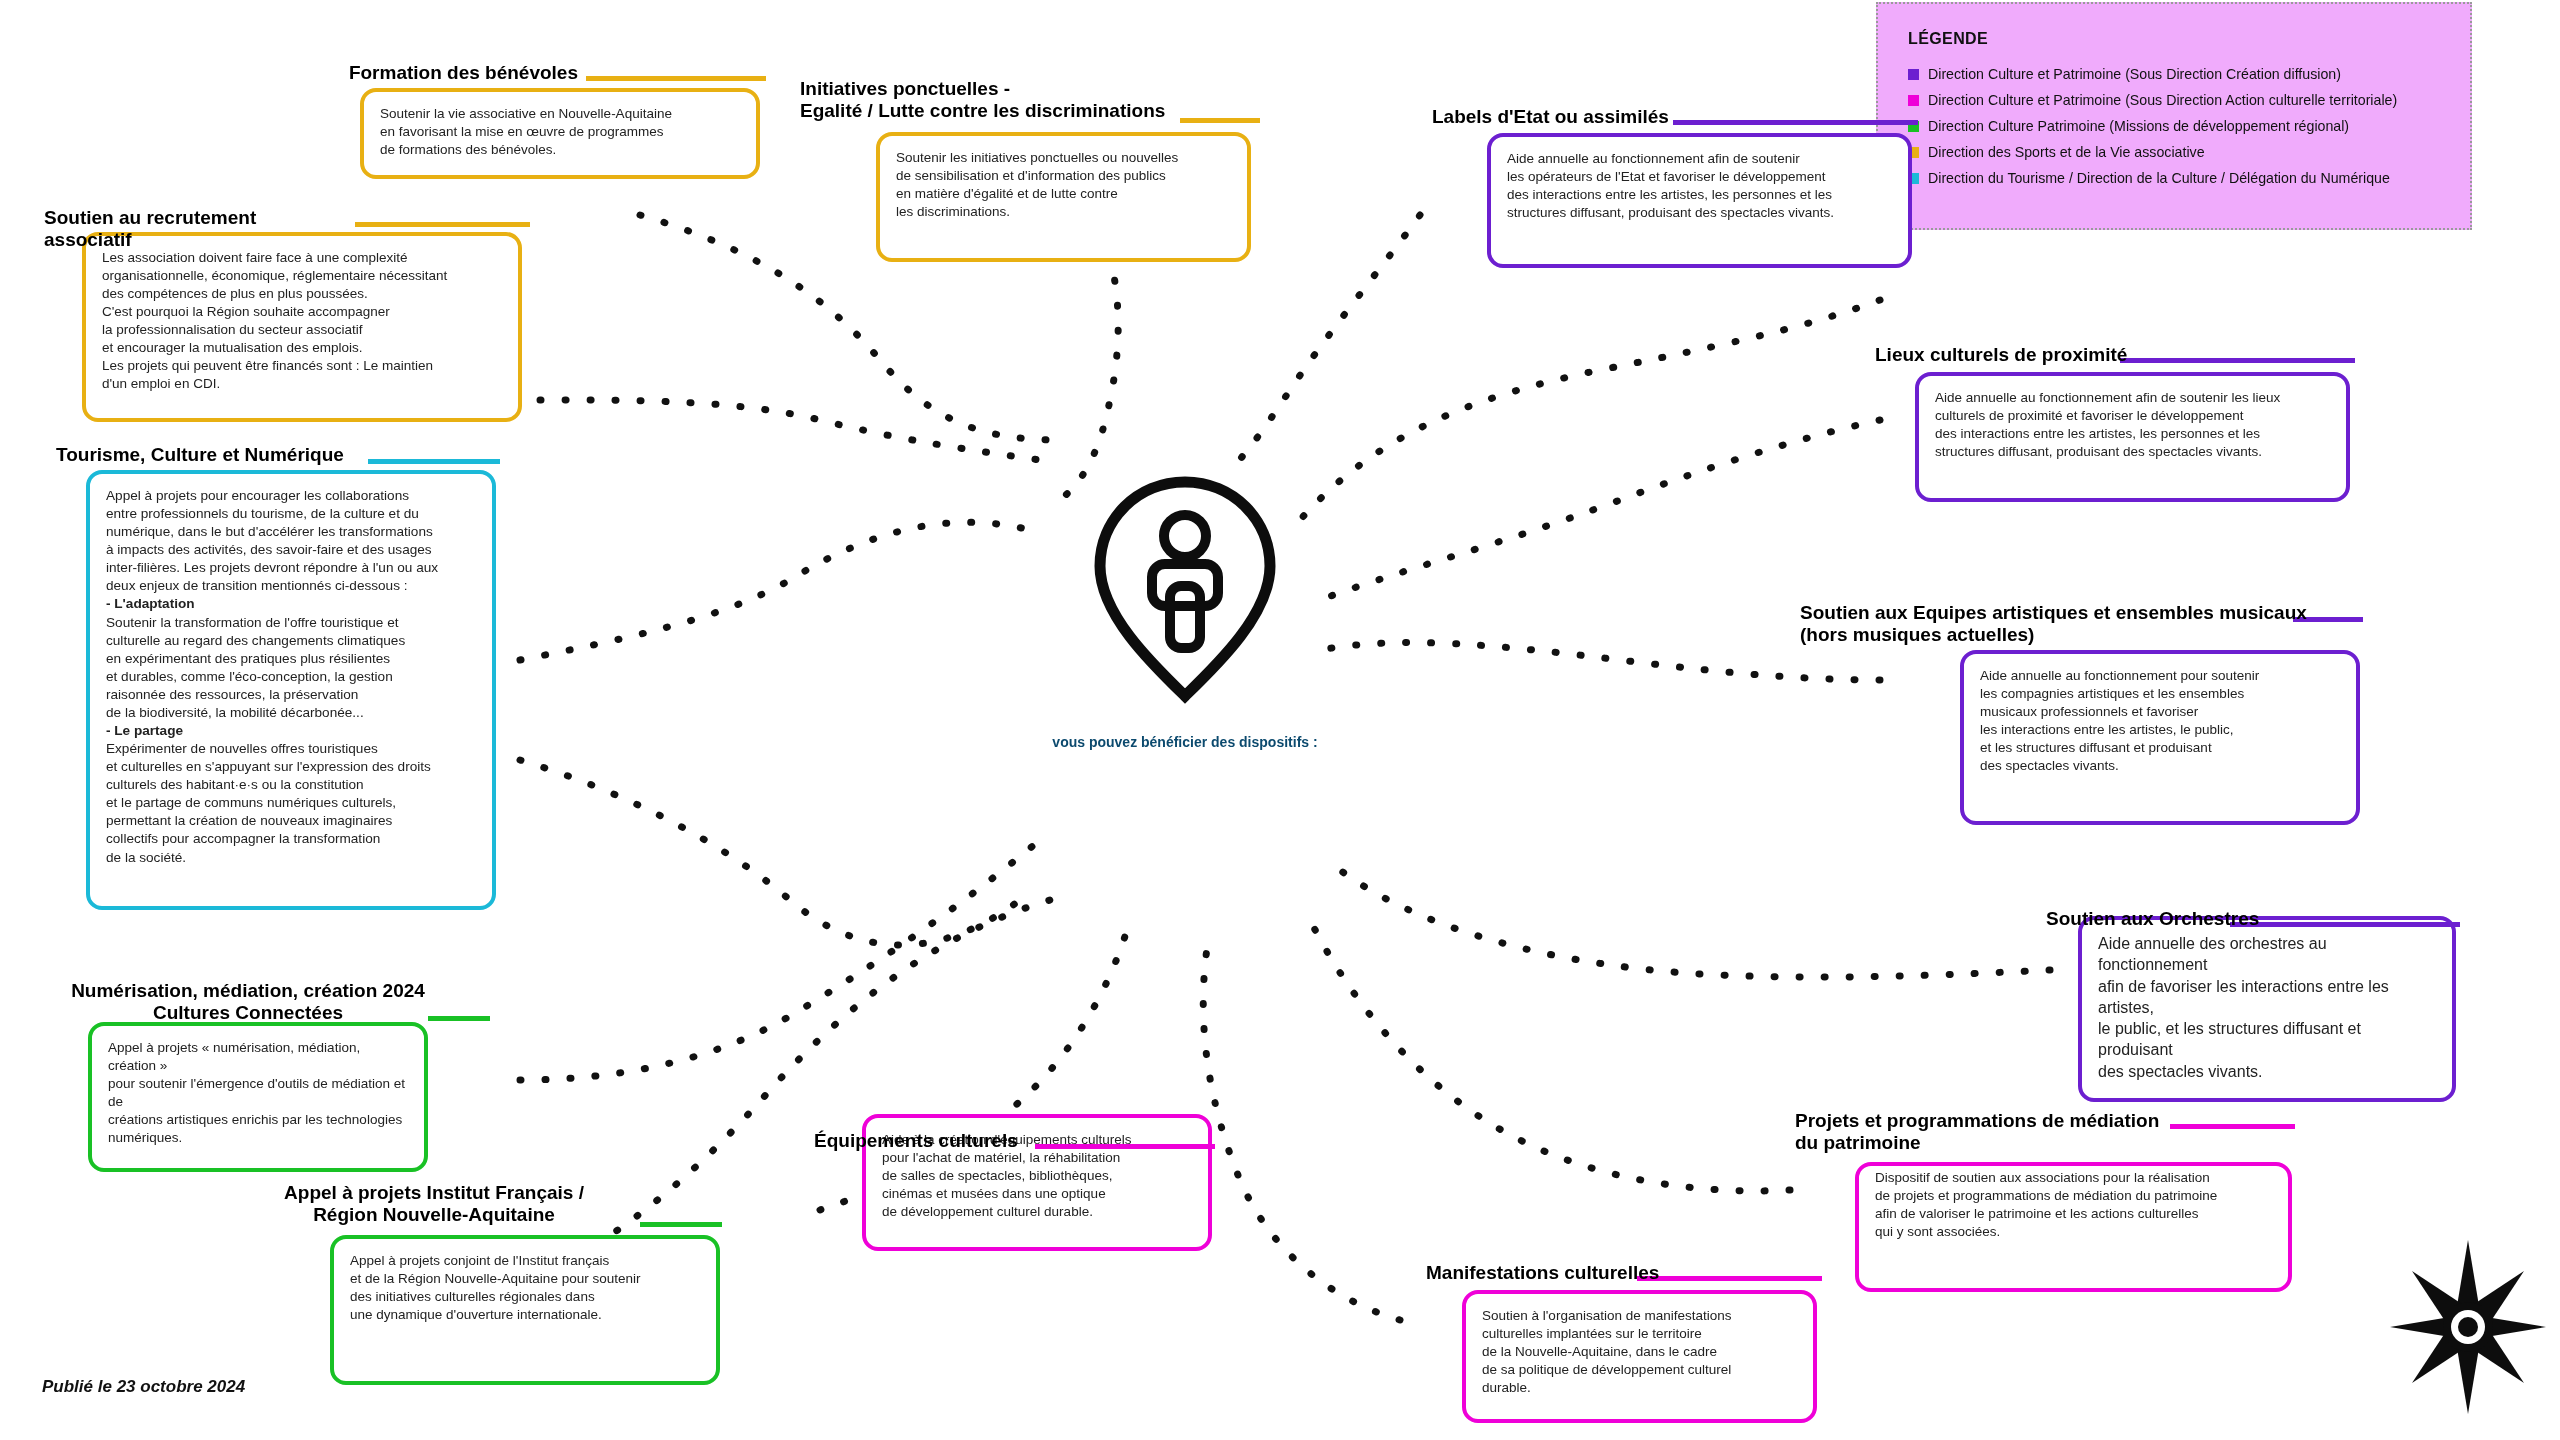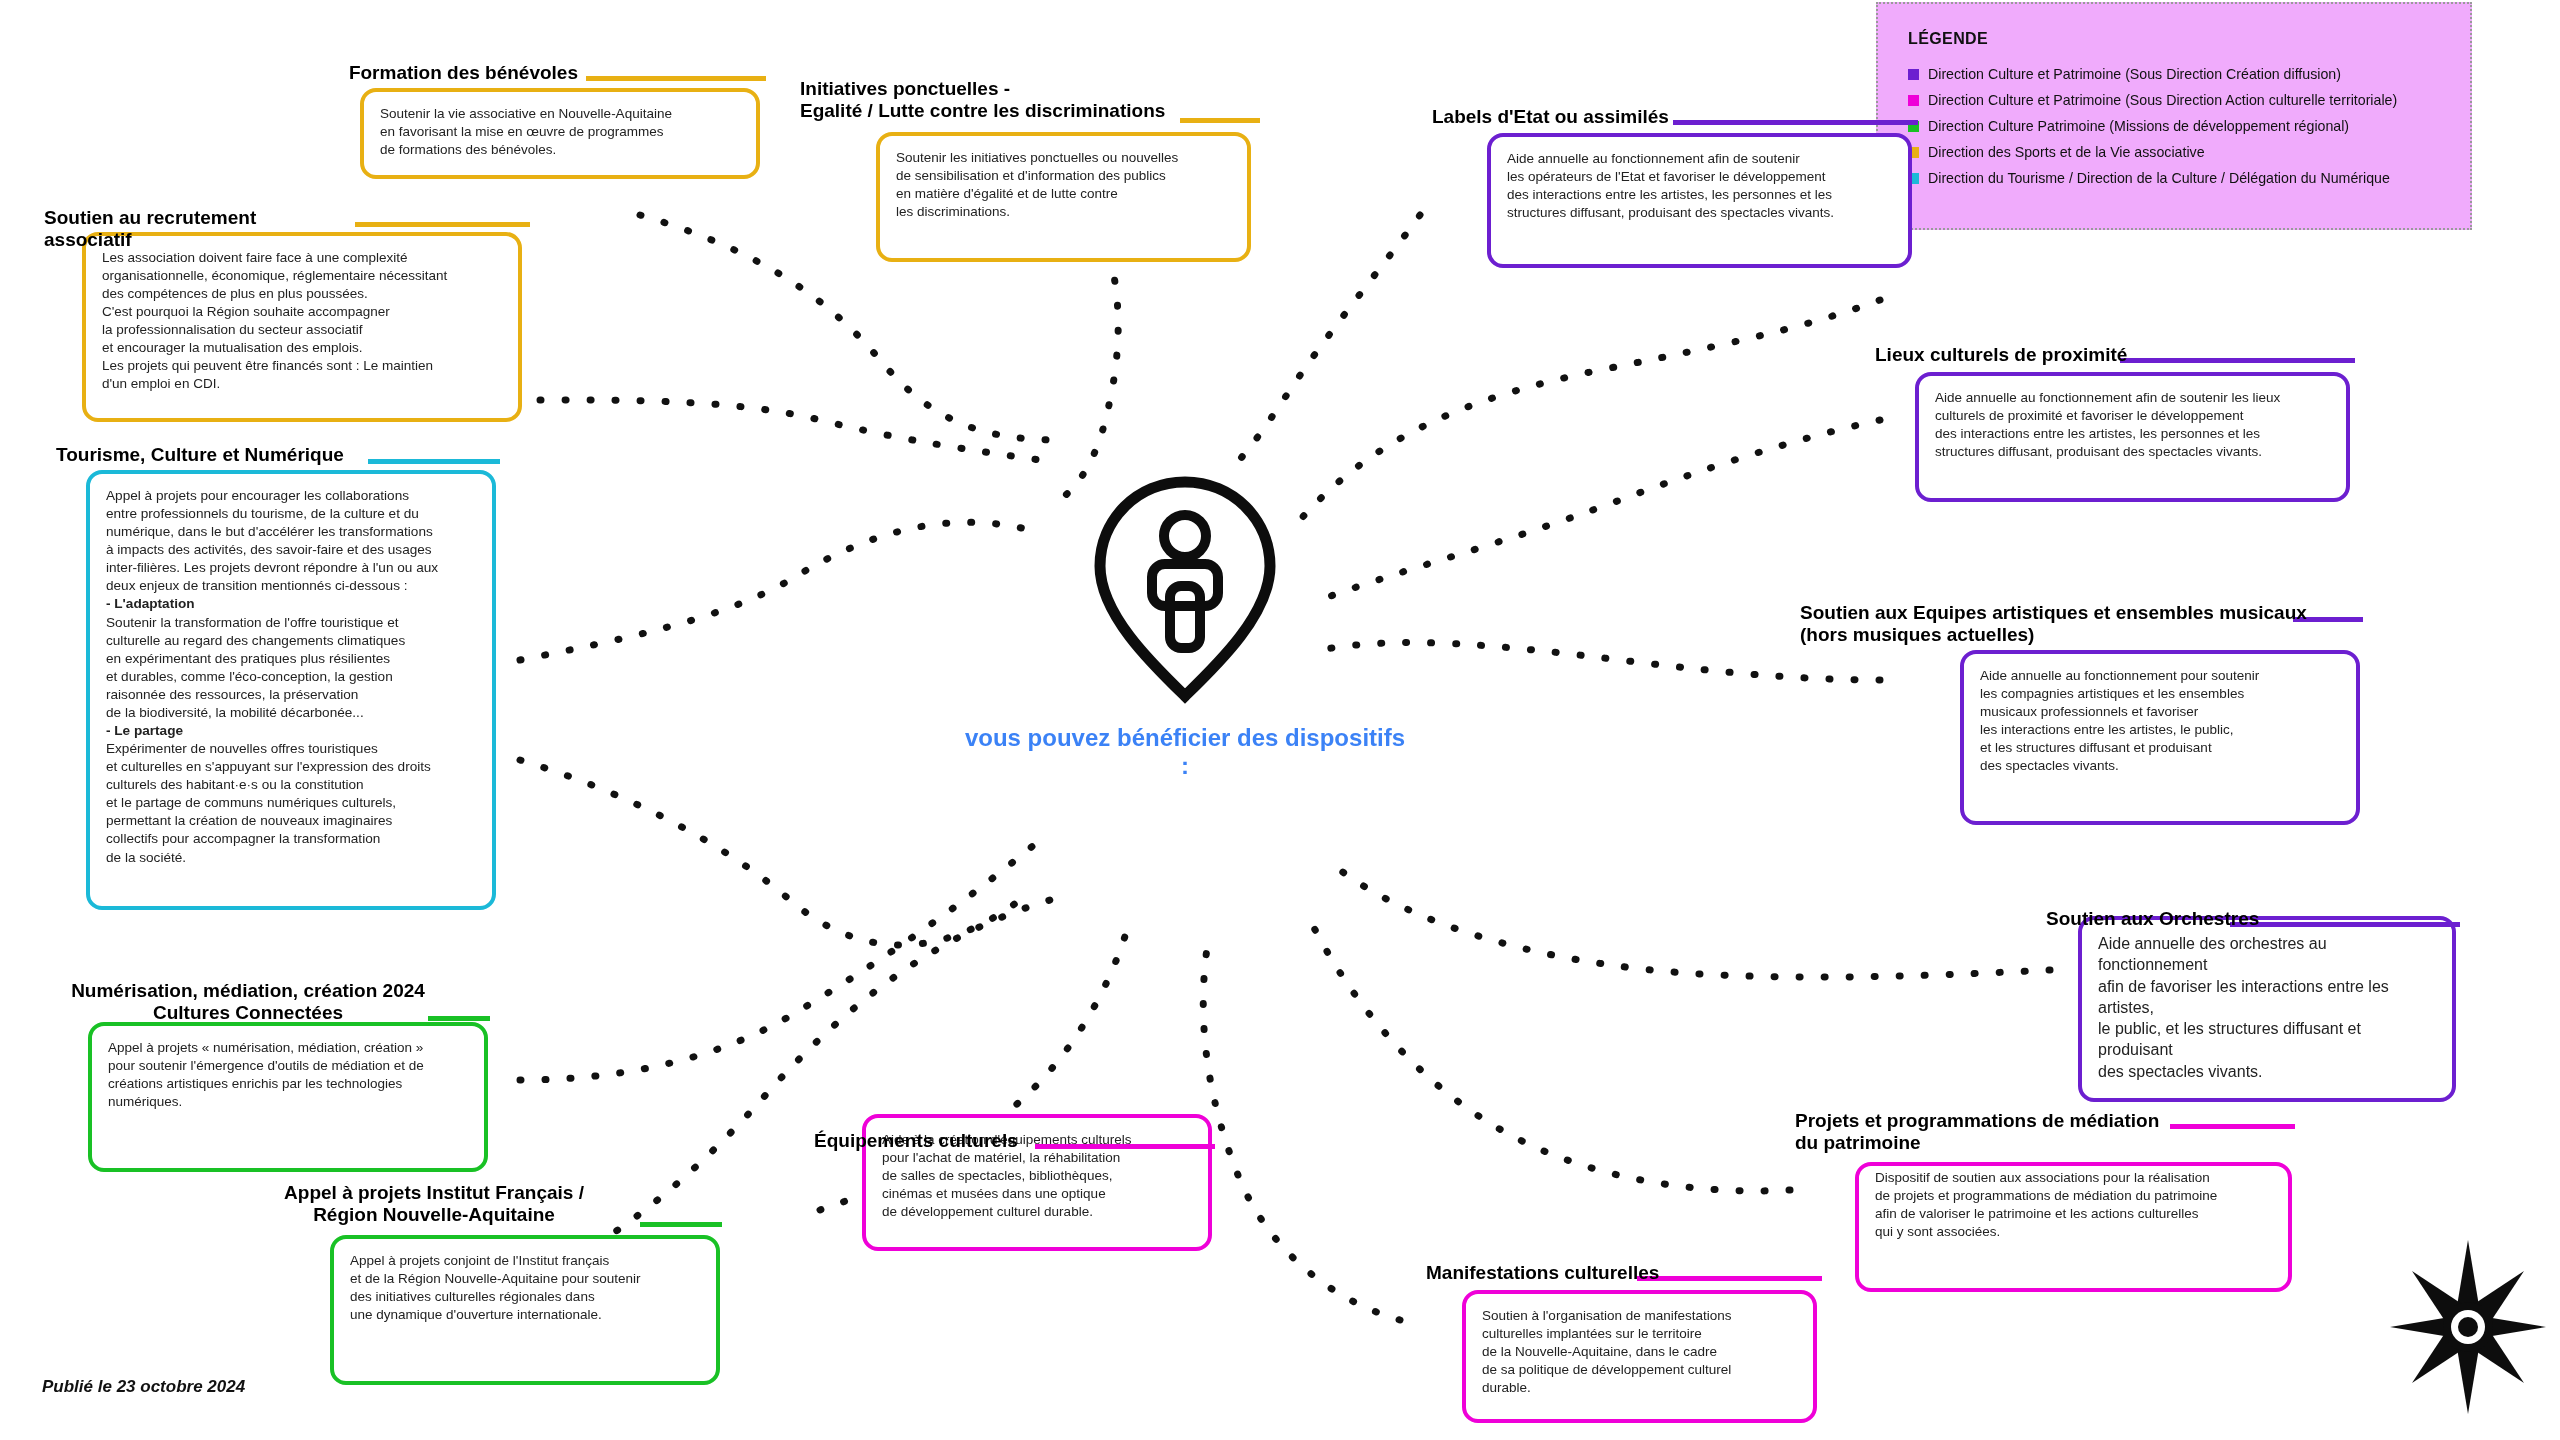--- a/index.html
+++ b/index.html
@@ -46,21 +46,21 @@
 
   
   #center-pin{position:absolute;left:1090px;top:474px;width:190px;height:230px;}
   #center-caption{
     position:absolute;left:960px;top:714px;width:450px;text-align:center;
   }
   #center-caption .l1{
     color:#c8102e;font-weight:bold;font-size:25px;line-height:1.22;letter-spacing:.2px;
   }
   #center-caption .l2{
-    color:#3b82f6;font-weight:bold;font-size:24px;margin-top:10px;
+    color:#0c4a6e;font-weight:bold;font-size:14px;margin-top:20px;
   }
 
   
   #legend{
     position:absolute;left:1876px;top:2px;width:596px;height:228px;
     border:2px dotted #9a9a9a;box-sizing:border-box;background:#f0abfc;
     padding:26px 0 0 30px;
   }
   #legend .lg-title{font-weight:bold;font-size:16px;letter-spacing:.4px;color:#111;}
   #legend ul{list-style:none;margin:18px 0 0 0;padding:0;}
@@ -205,21 +205,21 @@
         <span class="ln">et le partage de communs numériques culturels,</span>
         <span class="ln">permettant la création de nouveaux imaginaires</span>
         <span class="ln">collectifs pour accompagner la transformation</span>
         <span class="ln">de la société.</span>
       </div>
     </div>
     <div class="card t-center">
       <div class="title" style="position: absolute; left: 58px; top: 980px; width: 380px; font-size: 19px; text-align: center;">Numérisation, médiation, création 2024
 Cultures Connectées</div>
       <div class="tline" style="left: 428px; top: 1016px; width: 62px; border-color: rgb(25, 193, 37);"></div>
-      <div class="body" style="position: absolute; left: 88px; top: 1022px; width: 400px; min-height: 150px; border-color: rgb(25, 193, 37); font-size: 13.5px; padding: 13px 14px 16px 16px;">
+      <div class="body" style="position: absolute; left: 88px; top: 1022px; width: 340px; min-height: 150px; border-color: rgb(25, 193, 37); font-size: 13.5px; padding: 13px 14px 16px 16px;">
         <span class="ln">Appel à projets « numérisation, médiation, création »</span>
         <span class="ln">pour soutenir l'émergence d'outils de médiation et de</span>
         <span class="ln">créations artistiques enrichis par les technologies</span>
         <span class="ln">numériques.</span>
       </div>
     </div>
     <div class="card t-center">
       <div class="title" style="position: absolute; left: 244px; top: 1182px; width: 380px; font-size: 19px; text-align: center;">Appel à projets Institut Français /
 Région Nouvelle-Aquitaine</div>
       <div class="tline" style="left: 640px; top: 1222px; width: 82px; border-color: rgb(25, 193, 37);"></div>

